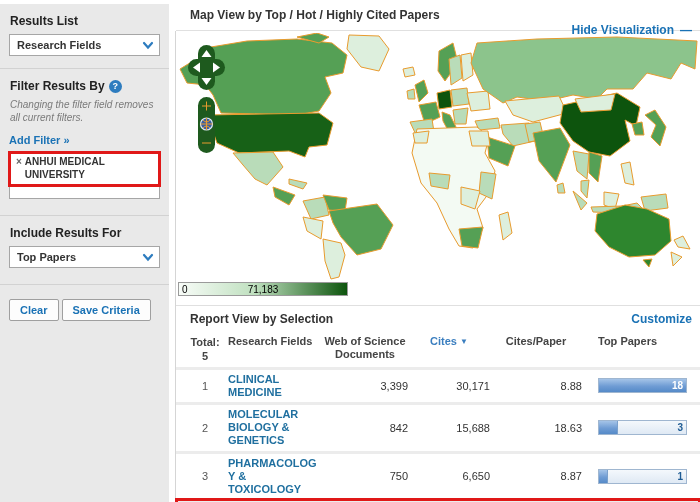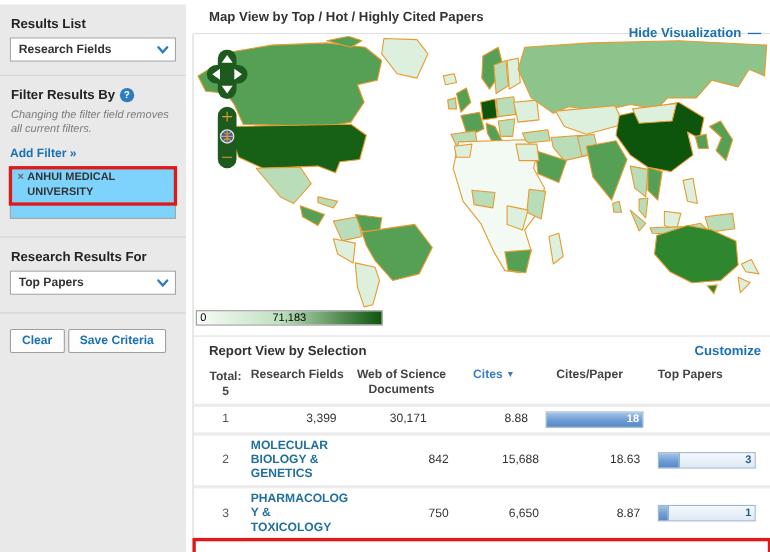--- a/index.html
+++ b/index.html
@@ -17,21 +17,21 @@
   .selectbox .sel-label { font-size:11px; font-weight:bold; color:#333; }
   .chev { width:14px; height:14px; flex:0 0 auto; }
   .divider { height:1px; background:#d2d2d2; margin:12px -9px 10px -9px; }
   .help { display:inline-block; width:13px; height:13px; border-radius:50%;
           background:#2d7cbf; color:#fff; font-size:9px; font-weight:bold;
           text-align:center; line-height:13px; vertical-align:1px; margin-left:4px;}
   .note { font-size:10px; font-style:italic; color:#7a7a7a; line-height:1.25;
           margin:4px 1px 6px 1px; }
   .blue-link { font-size:11px; font-weight:bold; color:#1a72b5;
                text-decoration:none; cursor:pointer; }
-  .listbox { background:#7dd3fc; border:1px solid #a6a6a6; min-height:47px;
+  .listbox { background:#ffffff; border:1px solid #a6a6a6; min-height:47px;
              margin-top:4px; }
   .filter-item { padding:3px 4px 4px 6px; font-size:10px; font-weight:bold;
                  color:#333; line-height:1.25; outline:3px solid #e01818;
                  outline-offset:-1px; cursor:pointer; }
   .filter-item .x { color:#666; margin-right:3px; font-size:10px; }
   .filter-item .iname { display:inline-block; vertical-align:top; width:130px; }
   .btnrow { display:flex; gap:3px; margin-top:14px; }
   .btn { background:#fdfdfd; border:1px solid #9f9f9f; border-radius:2px;
          color:#1a72b5; font-weight:bold; font-size:11px; padding:4px 10px;
          cursor:pointer; }
@@ -120,21 +120,21 @@
     <a class="blue-link">Add Filter »</a>
 
     <div class="listbox">
       <div class="filter-item">
         <span class="x">×</span><span class="iname">ANHUI MEDICAL UNIVERSITY</span>
       </div>
     </div>
 
     <div class="divider" style="margin-top:16px;"></div>
 
-    <div class="sb-h">Research Results For</div>
+    <div class="sb-h">Include Results For</div>
     <div class="selectbox">
       <span class="sel-label">Top Papers</span>
       <svg class="chev" viewBox="0 0 14 14">
           <polyline points="3,5 7,9.5 11,5" fill="none" stroke="#2d7cbf" stroke-width="2.2" stroke-linecap="round"></polyline>
         </svg>
     </div>
 
     <div class="divider" style="margin-top:16px;"></div>
 
     <div class="btnrow">
@@ -274,20 +274,21 @@
       <div class="col cites">
         <span>Cites</span> <span class="arrow">▼</span>
       </div>
       <div class="col cpp">Cites/Paper</div>
       <div class="col barcol">Top Papers</div>
     </div>
 
     <div class="t-body">
   <div class="t-row">
     <div class="col rank">1</div>
+    <div class="col field">CLINICAL MEDICINE</div>
     <div class="col docs">3,399</div>
     <div class="col cites">30,171</div>
     <div class="col cpp">8.88</div>
     <div class="col barcol">
       <div class="bar full">
         <div class="fill" style="width: 100%;"></div>
         <span class="bval">18</span>
       </div>
     </div>
   </div>

